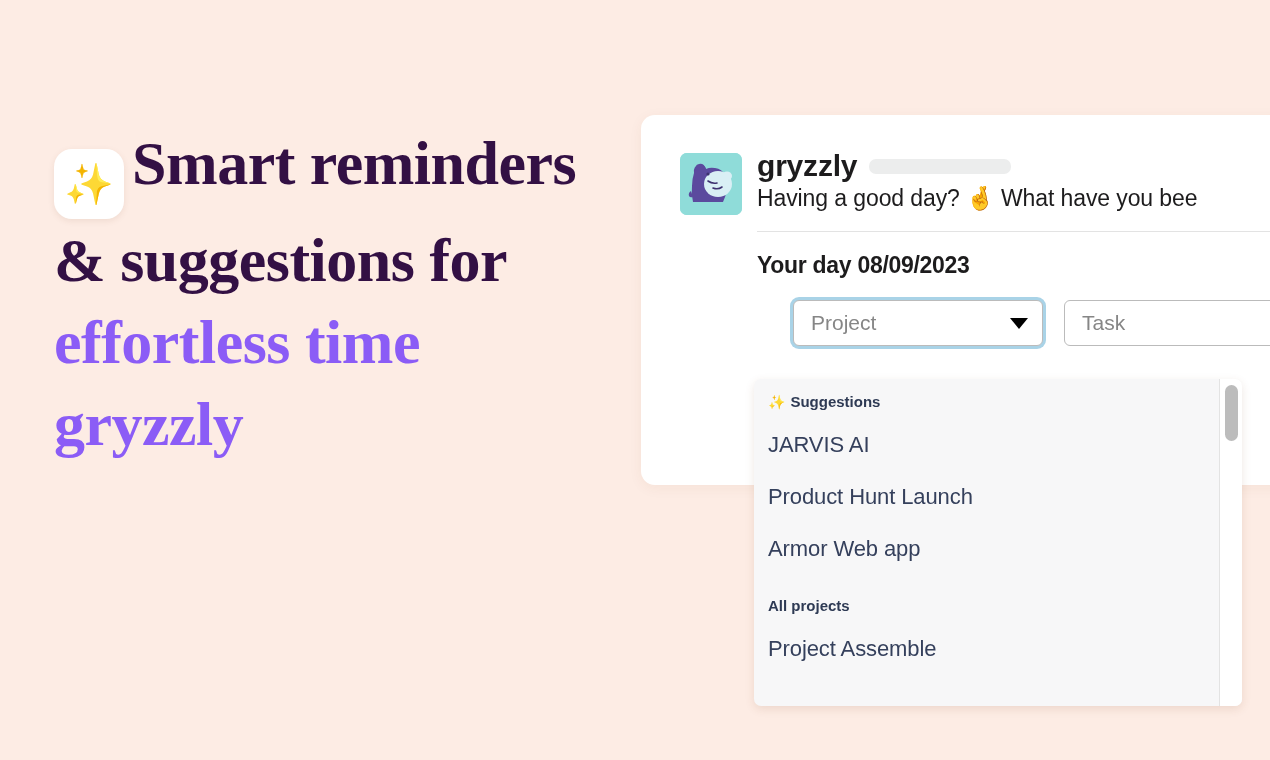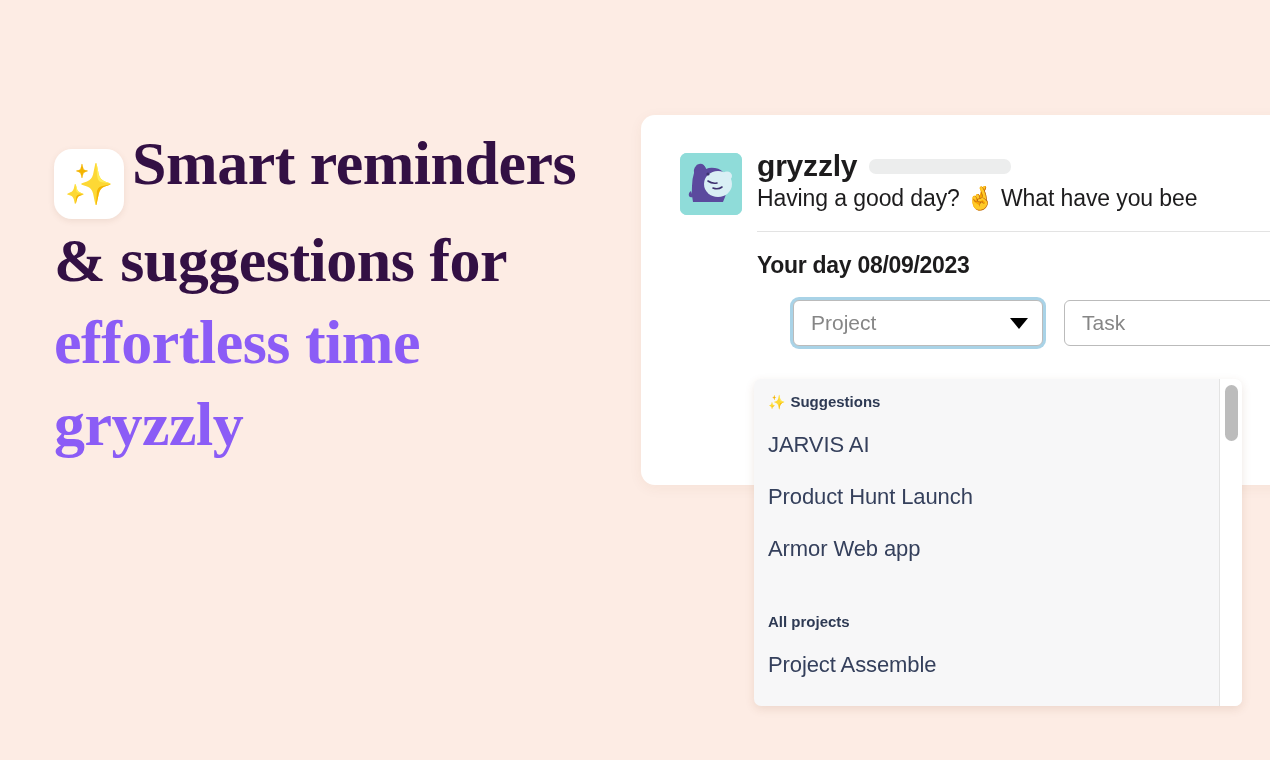--- a/index.html
+++ b/index.html
@@ -189,21 +189,21 @@
     font-size: 15px;
     font-weight: bold;
     color: #2e3a54;
     padding: 0 0 0 14px;
     margin-bottom: 9px;
     display: flex;
     align-items: center;
     gap: 5px;
   }
   .group-label.second {
-    margin-top: 38px;
+    margin-top: 22px;
   }
   .group-sparkle {
     font-size: 14px;
     font-family: "DejaVu Sans", sans-serif;
   }
   .dd-item {
     font-size: 22px;
     color: #35405c;
     padding: 0 0 0 14px;
     height: 52px;

